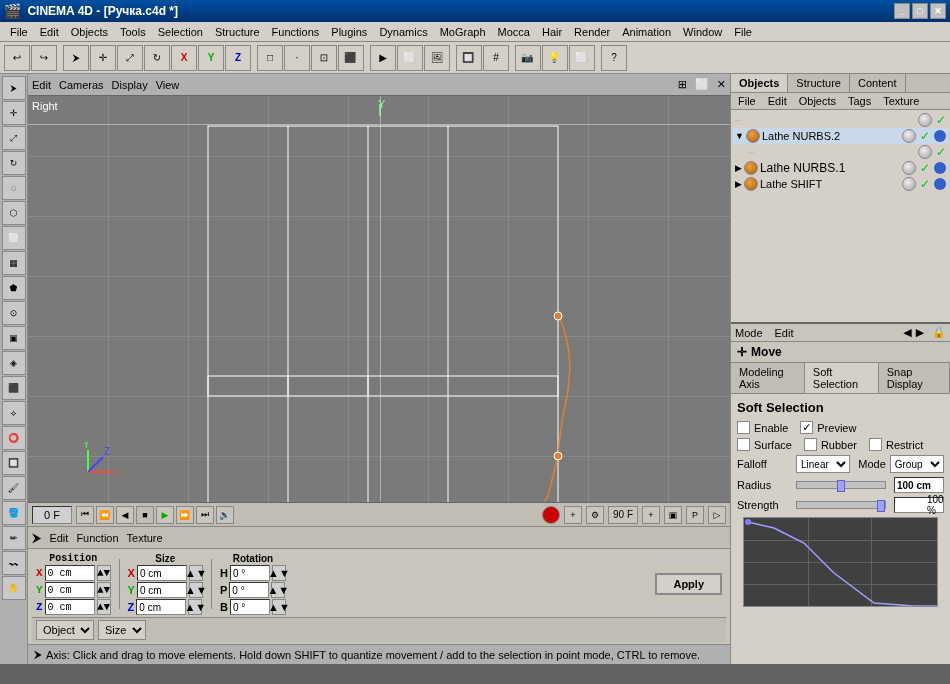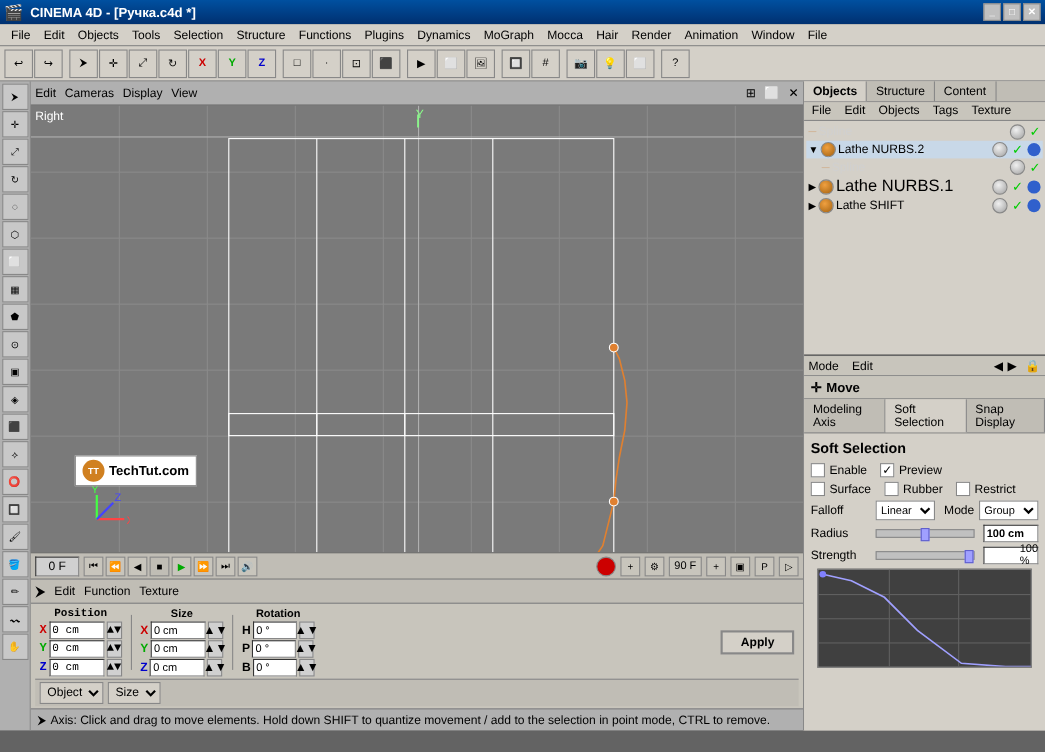--- a/index.html
+++ b/index.html
@@ -274,24 +274,20 @@
 
           <svg id="axis-indicator" xmlns="http://www.w3.org/2000/svg" width="50" height="40" style="position:absolute;bottom:20px;left:50px;">
             <line x1="10" y1="30" x2="35" y2="30" stroke="#ff4444" stroke-width="2"></line>
             <text x="37" y="34" fill="#ff4444" font-size="10">X</text>
             <line x1="10" y1="30" x2="10" y2="8" stroke="#44ff44" stroke-width="2"></line>
             <text x="5" y="6" fill="#44ff44" font-size="10">Y</text>
             <line x1="10" y1="30" x2="25" y2="15" stroke="#4444ff" stroke-width="2"></line>
             <text x="26" y="13" fill="#4444ff" font-size="10">Z</text>
           </svg>
 
-          <div id="watermark">
-            <div class="wm-circle">TT</div>
-            <span>TechTut.com</span>
-          </div>
         </div>
       </div>
 
       <div id="timeline-area">
         <div id="frame-display">0 F</div>
         <div id="timeline-controls">
           <div class="tl-btn">⏮</div>
           <div class="tl-btn">⏪</div>
           <div class="tl-btn">◀</div>
           <div class="tl-btn" style="background:#c0bdb5;">■</div>
@@ -444,21 +440,21 @@
             <span style="color:#d0b090;font-size:10px;">─</span>
             <span style="font-size:11px;color:#d0d0d0;">Spline</span>
             <span style="flex:1;"></span>
             <div style="width:14px;height:14px;border-radius:50%;background:radial-gradient(circle at 40% 35%,#f0f0f0,#a0a0a0);border:1px solid #888;"></div>
             <span style="color:#00cc00;font-size:12px;margin-left:2px;">✓</span>
           </div>
 
           <div class="obj-item">
             <span style="font-size:9px;">▶</span>
             <div style="width:14px;height:14px;border-radius:50%;background:radial-gradient(circle at 40% 35%,#f0a040,#a06010);border:1px solid #888;"></div>
-            <span style="font-size:15px;">Lathe NURBS.1</span>
+            <span style="font-size:12px;">Lathe NURBS.1</span>
             <span style="flex:1;"></span>
             <div style="width:14px;height:14px;border-radius:50%;background:radial-gradient(circle at 40% 35%,#f0f0f0,#a0a0a0);border:1px solid #888;"></div>
             <span style="color:#00cc00;font-size:12px;margin-left:2px;">✓</span>
             <div style="width:12px;height:12px;border-radius:50%;background:#3060cc;margin-left:2px;"></div>
           </div>
 
           <div class="obj-item">
             <span style="font-size:9px;">▶</span>
             <div style="width:14px;height:14px;border-radius:50%;background:radial-gradient(circle at 40% 35%,#f0a040,#a06010);border:1px solid #888;"></div>
             <span style="font-size:11px;">Lathe SHIFT</span>

